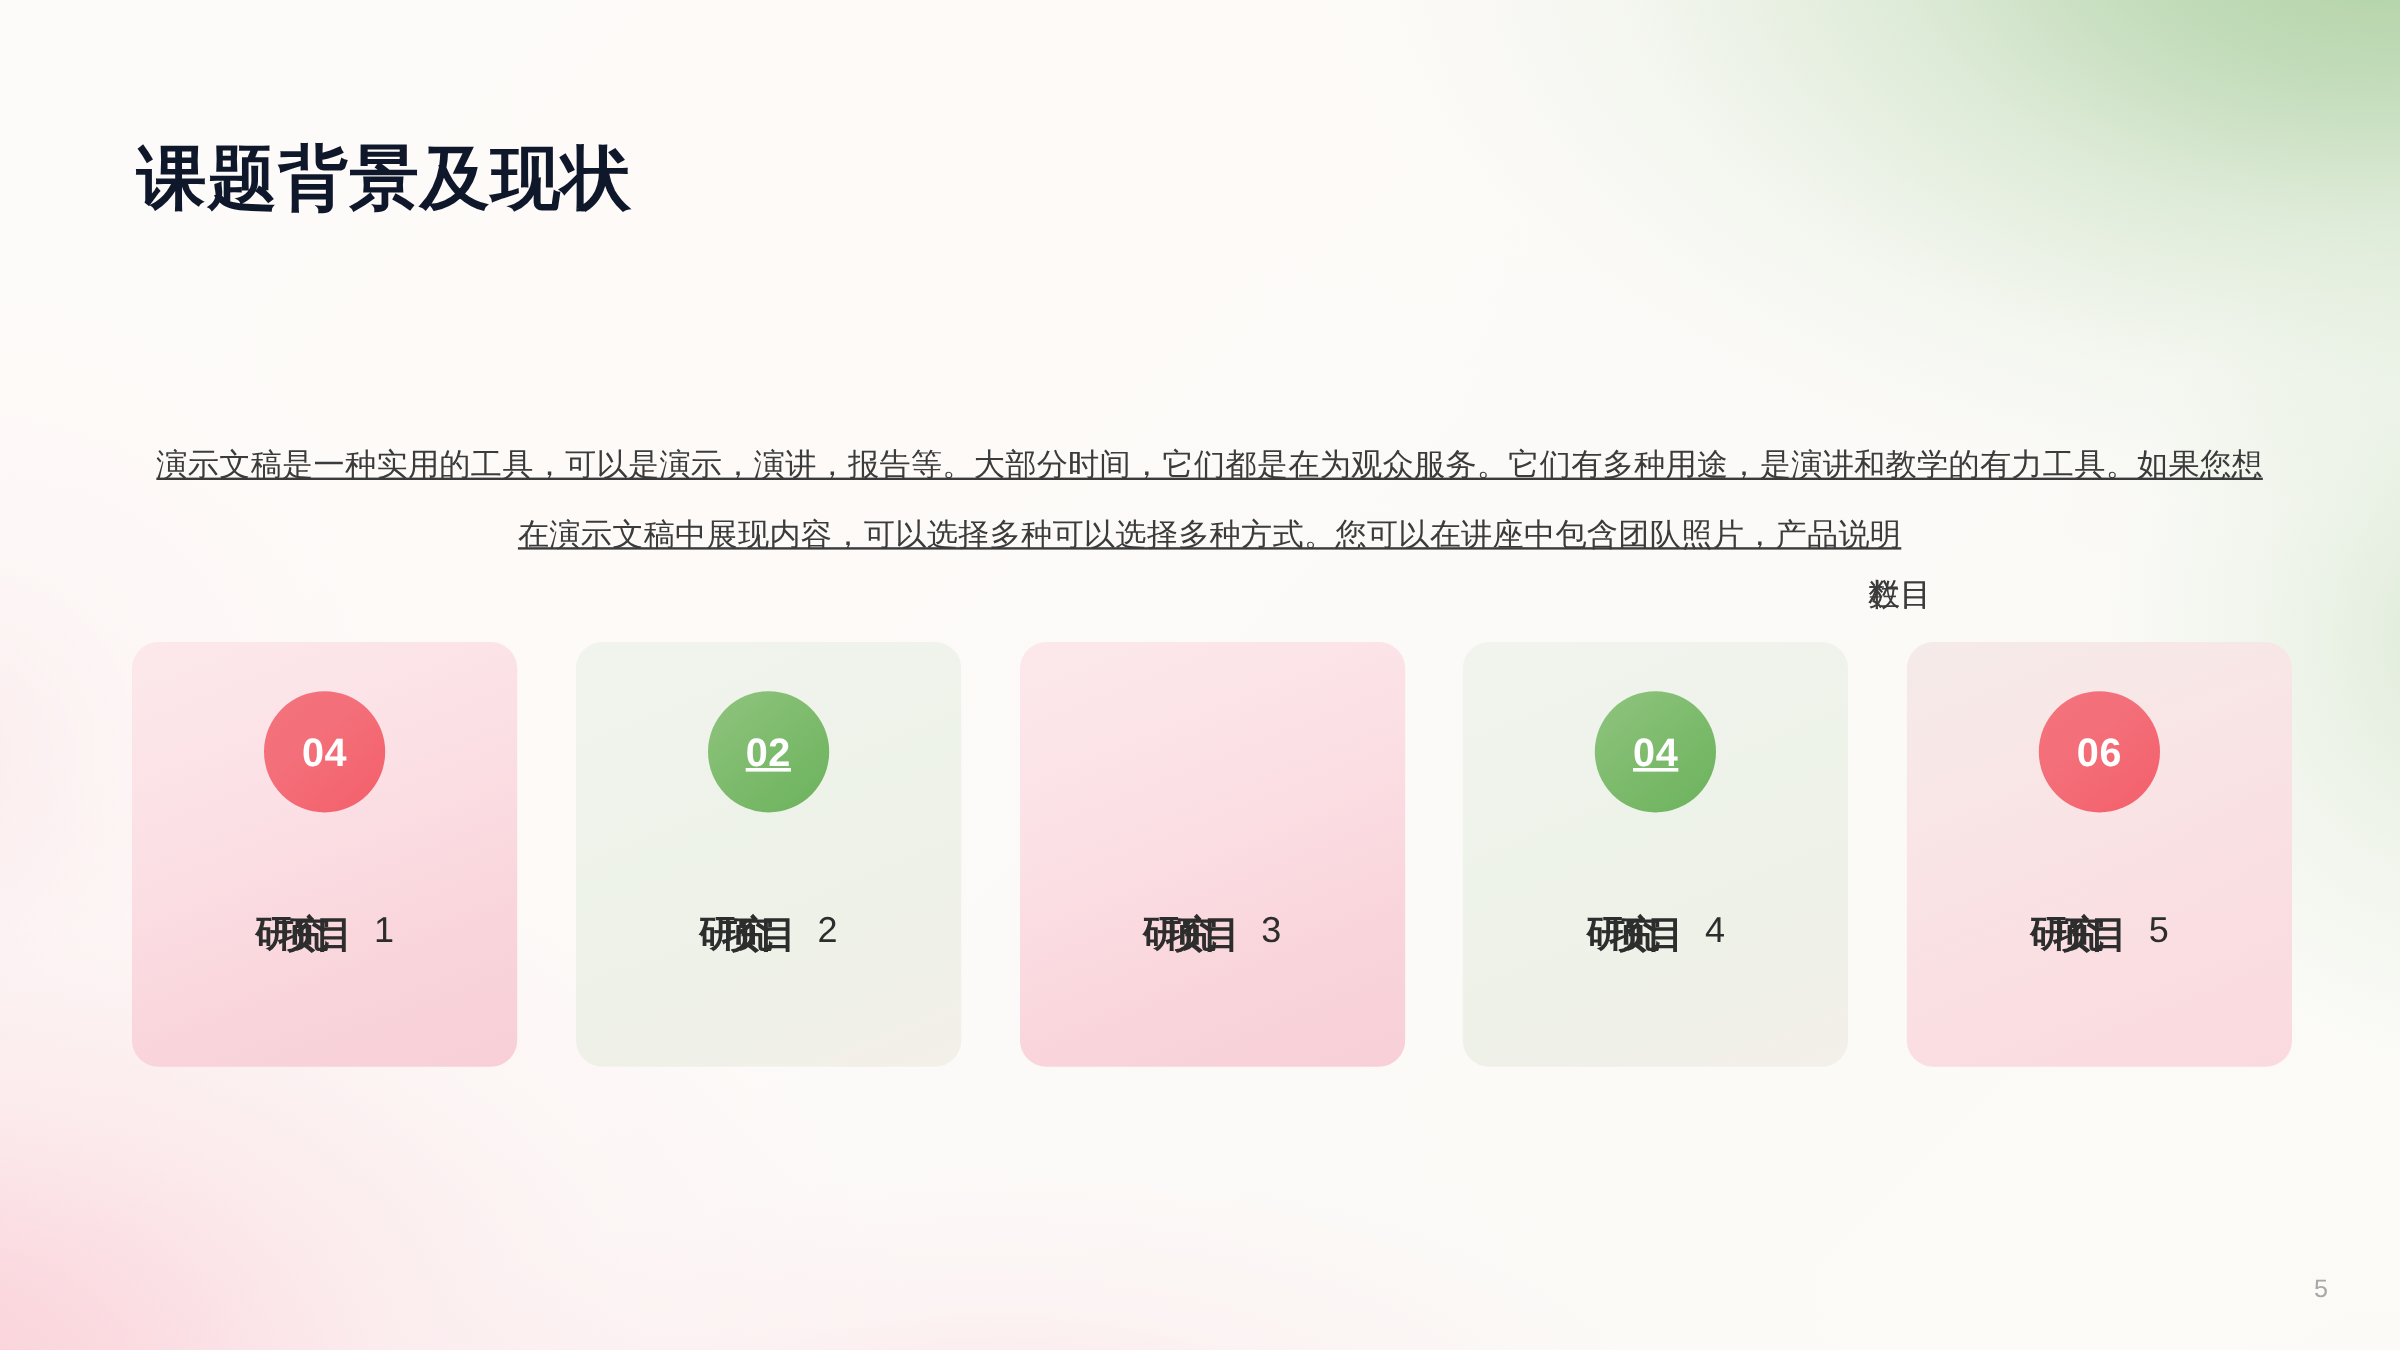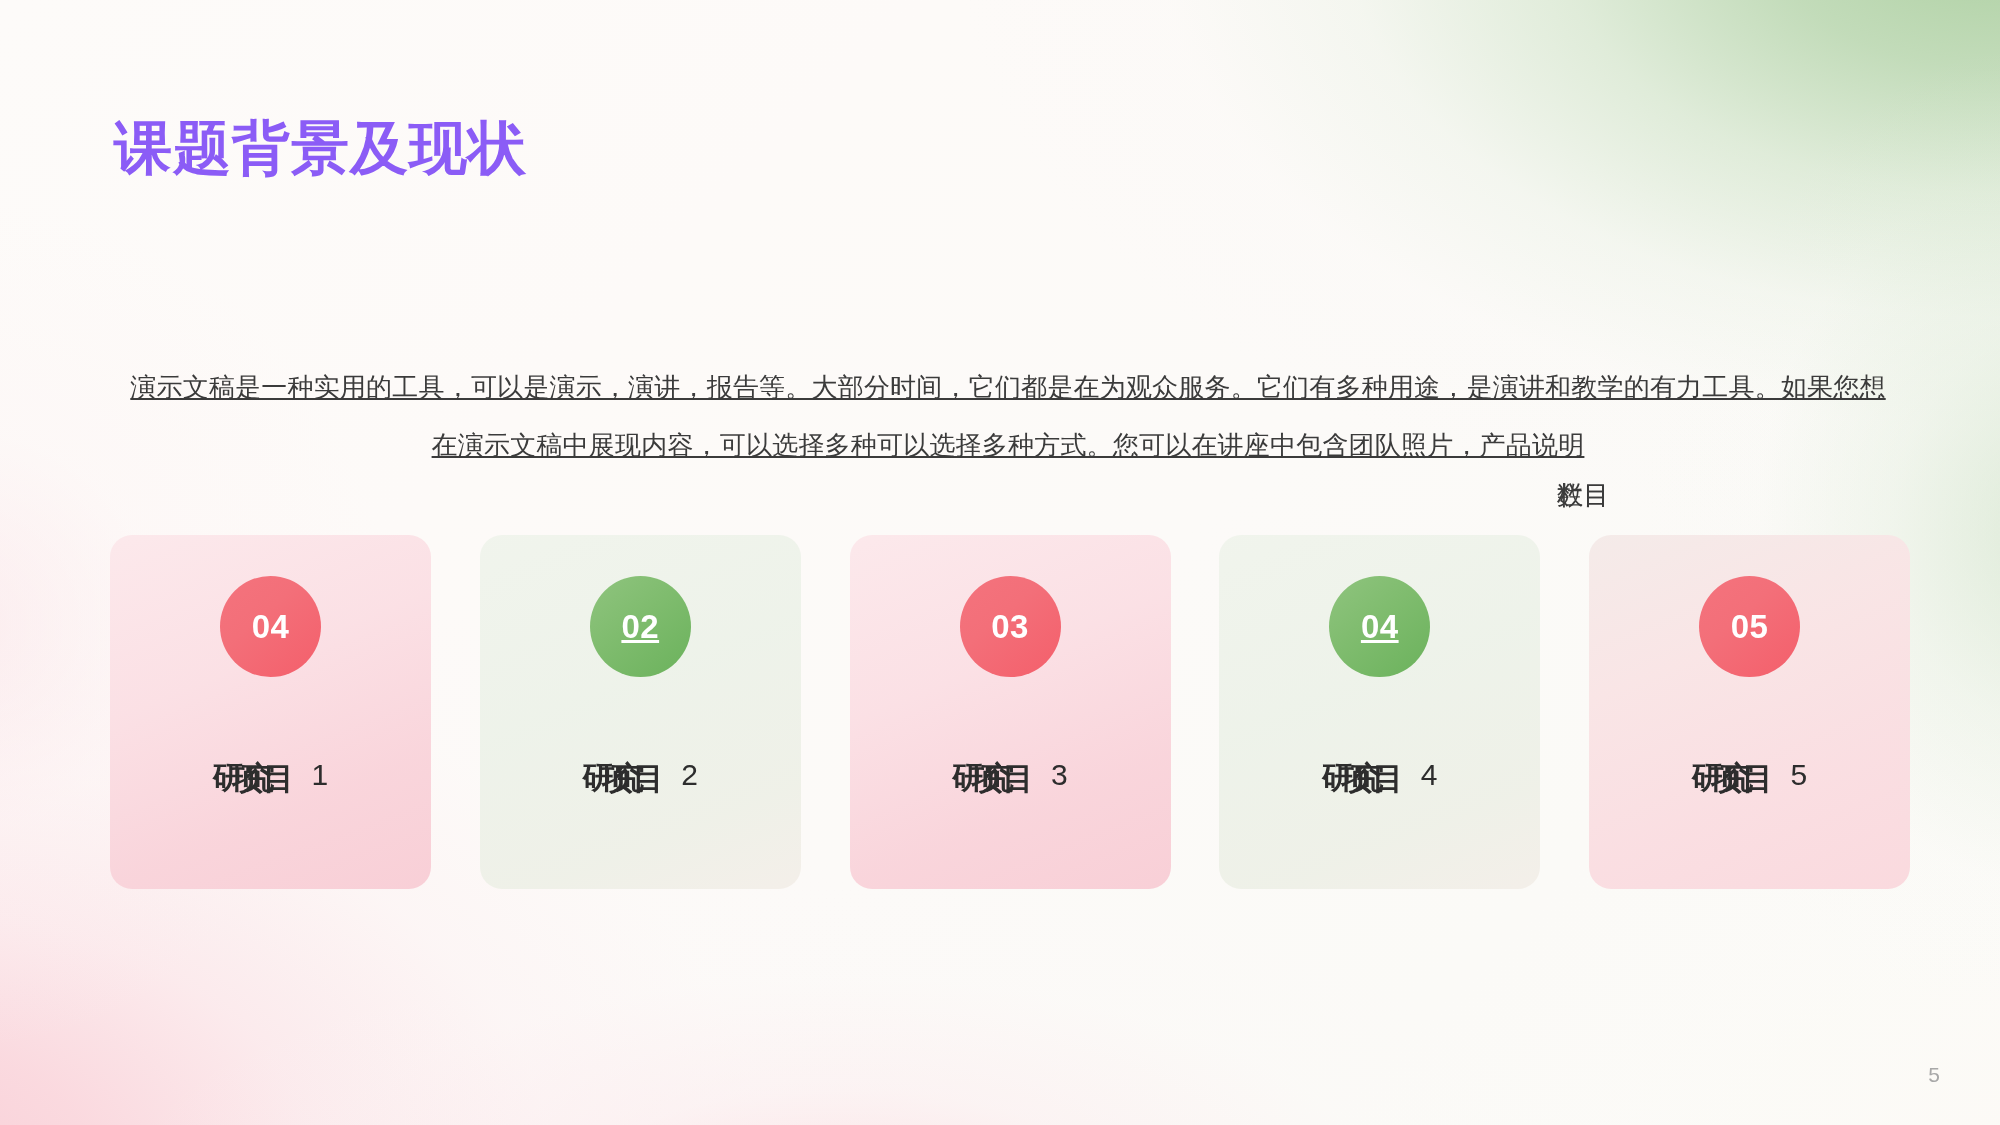--- a/index.html
+++ b/index.html
@@ -74,25 +74,24 @@
         rgba(255, 255, 255, 0) 78%);
   }
 
   
   #title {
     position: absolute;
     left: 114px;
     top: 76px;
     font-size: 58px;
     font-weight: 700;
-    color: #8b5cf6;
+    color: #0f172a;
     letter-spacing: 1px;
     line-height: 1.18;
     white-space: nowrap;
-    font-family: Liberation Serif, serif;
   }
 
   
   #paragraph {
     position: absolute;
     left: 128px;
     top: 358px;
     width: 1760px;
     font-size: 26px;
     line-height: 58px;
@@ -261,23 +260,20 @@
       <div class="card-label">
         <span class="stack">
           <span class="a">研究</span>
           <span class="b">项目</span>
         </span>
         <span class="num">2</span>
       </div>
     </div>
 
     <div class="card pink">
-      <div class="circle red">
-        <span>03</span>
-      </div>
       <div class="card-label">
         <span class="stack">
           <span class="a">研究</span>
           <span class="b">项目</span>
         </span>
         <span class="num">3</span>
       </div>
     </div>
 
     <div class="card green">
@@ -288,21 +284,21 @@
         <span class="stack">
           <span class="a">研究</span>
           <span class="b">项目</span>
         </span>
         <span class="num">4</span>
       </div>
     </div>
 
     <div class="card pink-warm">
       <div class="circle red">
-        <span>05</span>
+        <span>06</span>
       </div>
       <div class="card-label">
         <span class="stack">
           <span class="a">研究</span>
           <span class="b">项目</span>
         </span>
         <span class="num">5</span>
       </div>
     </div>
 

